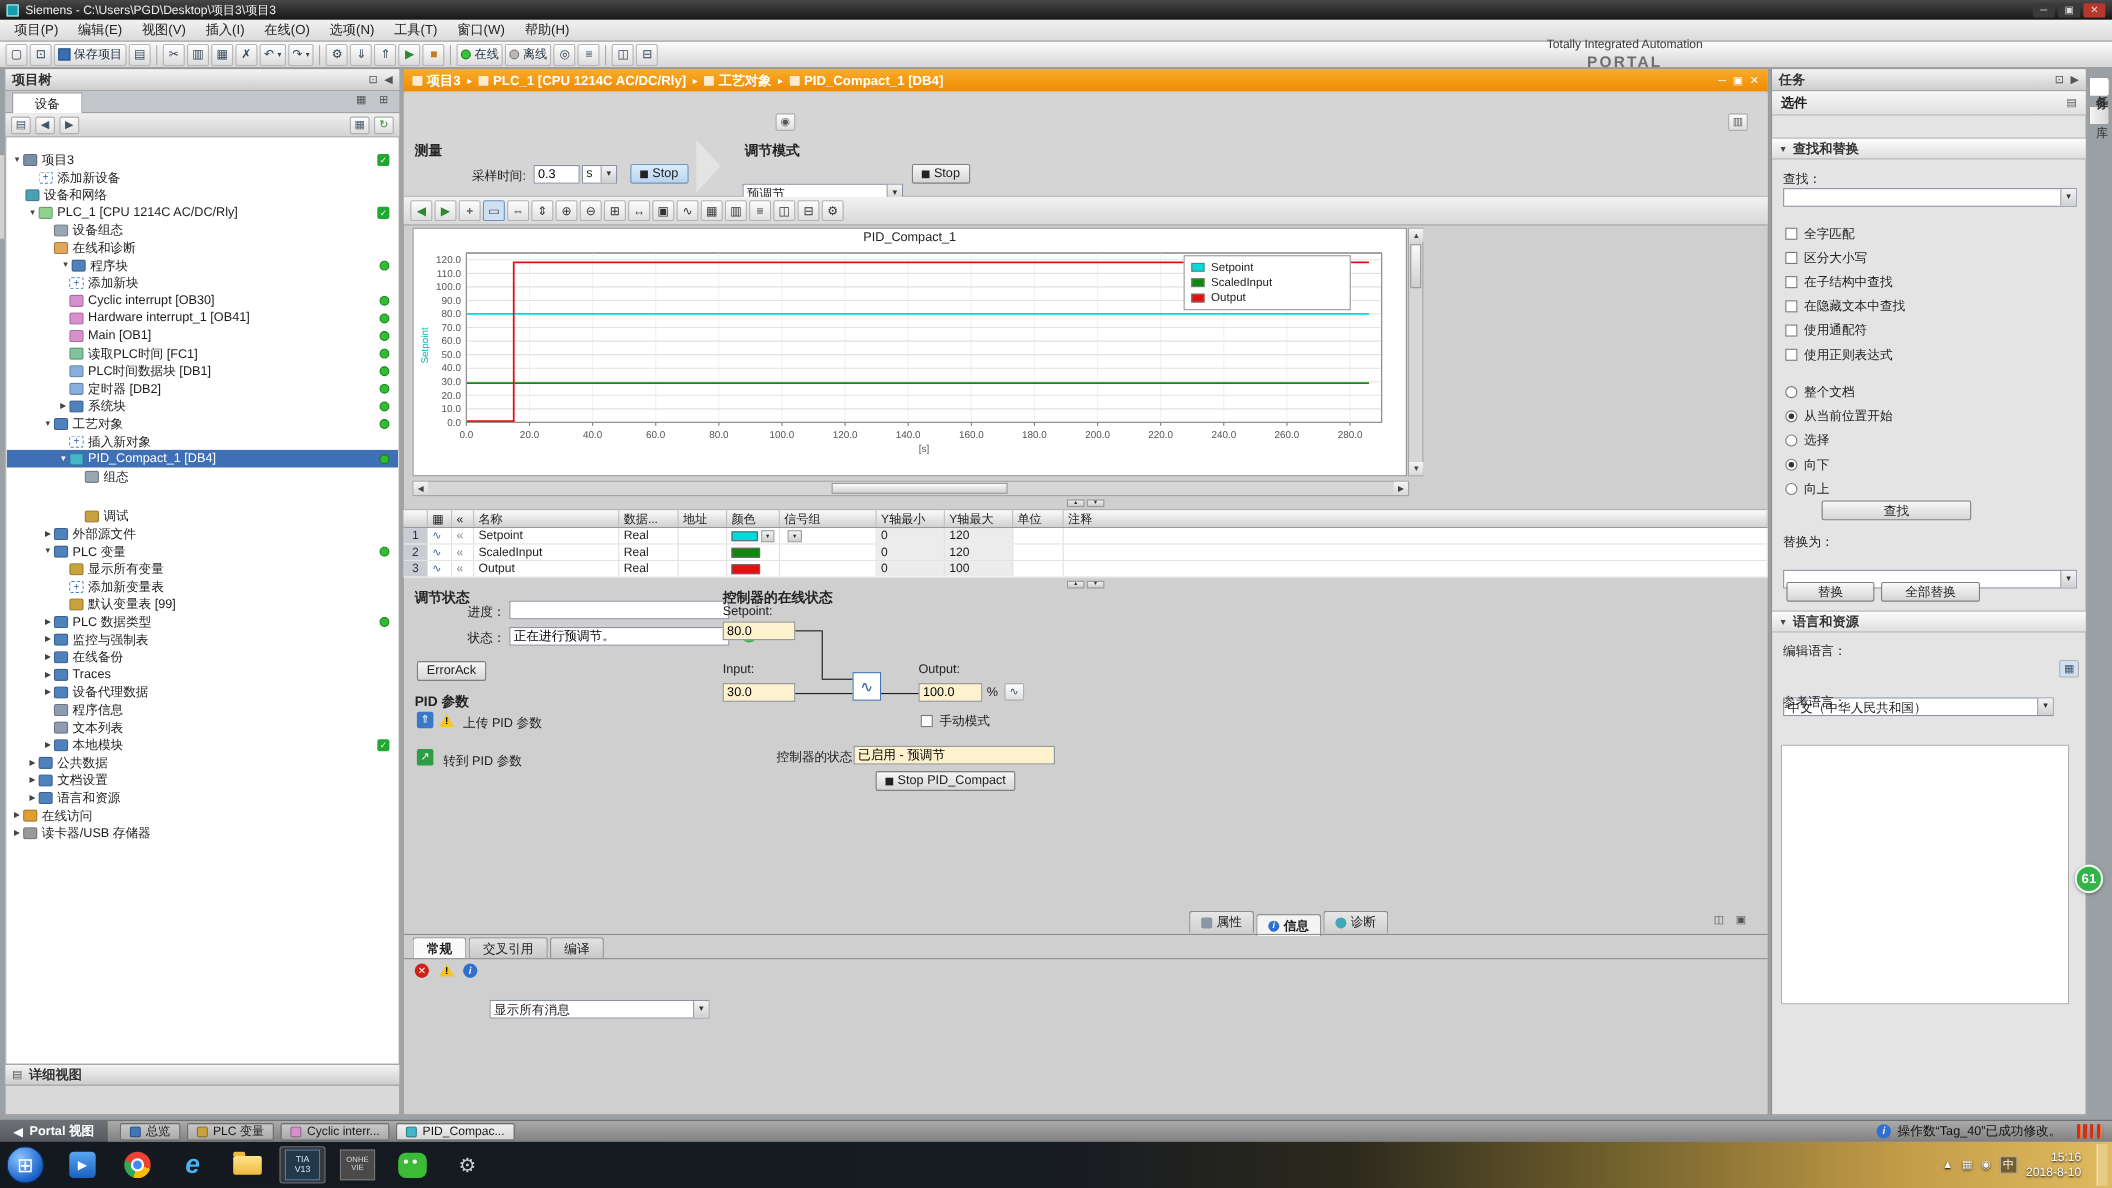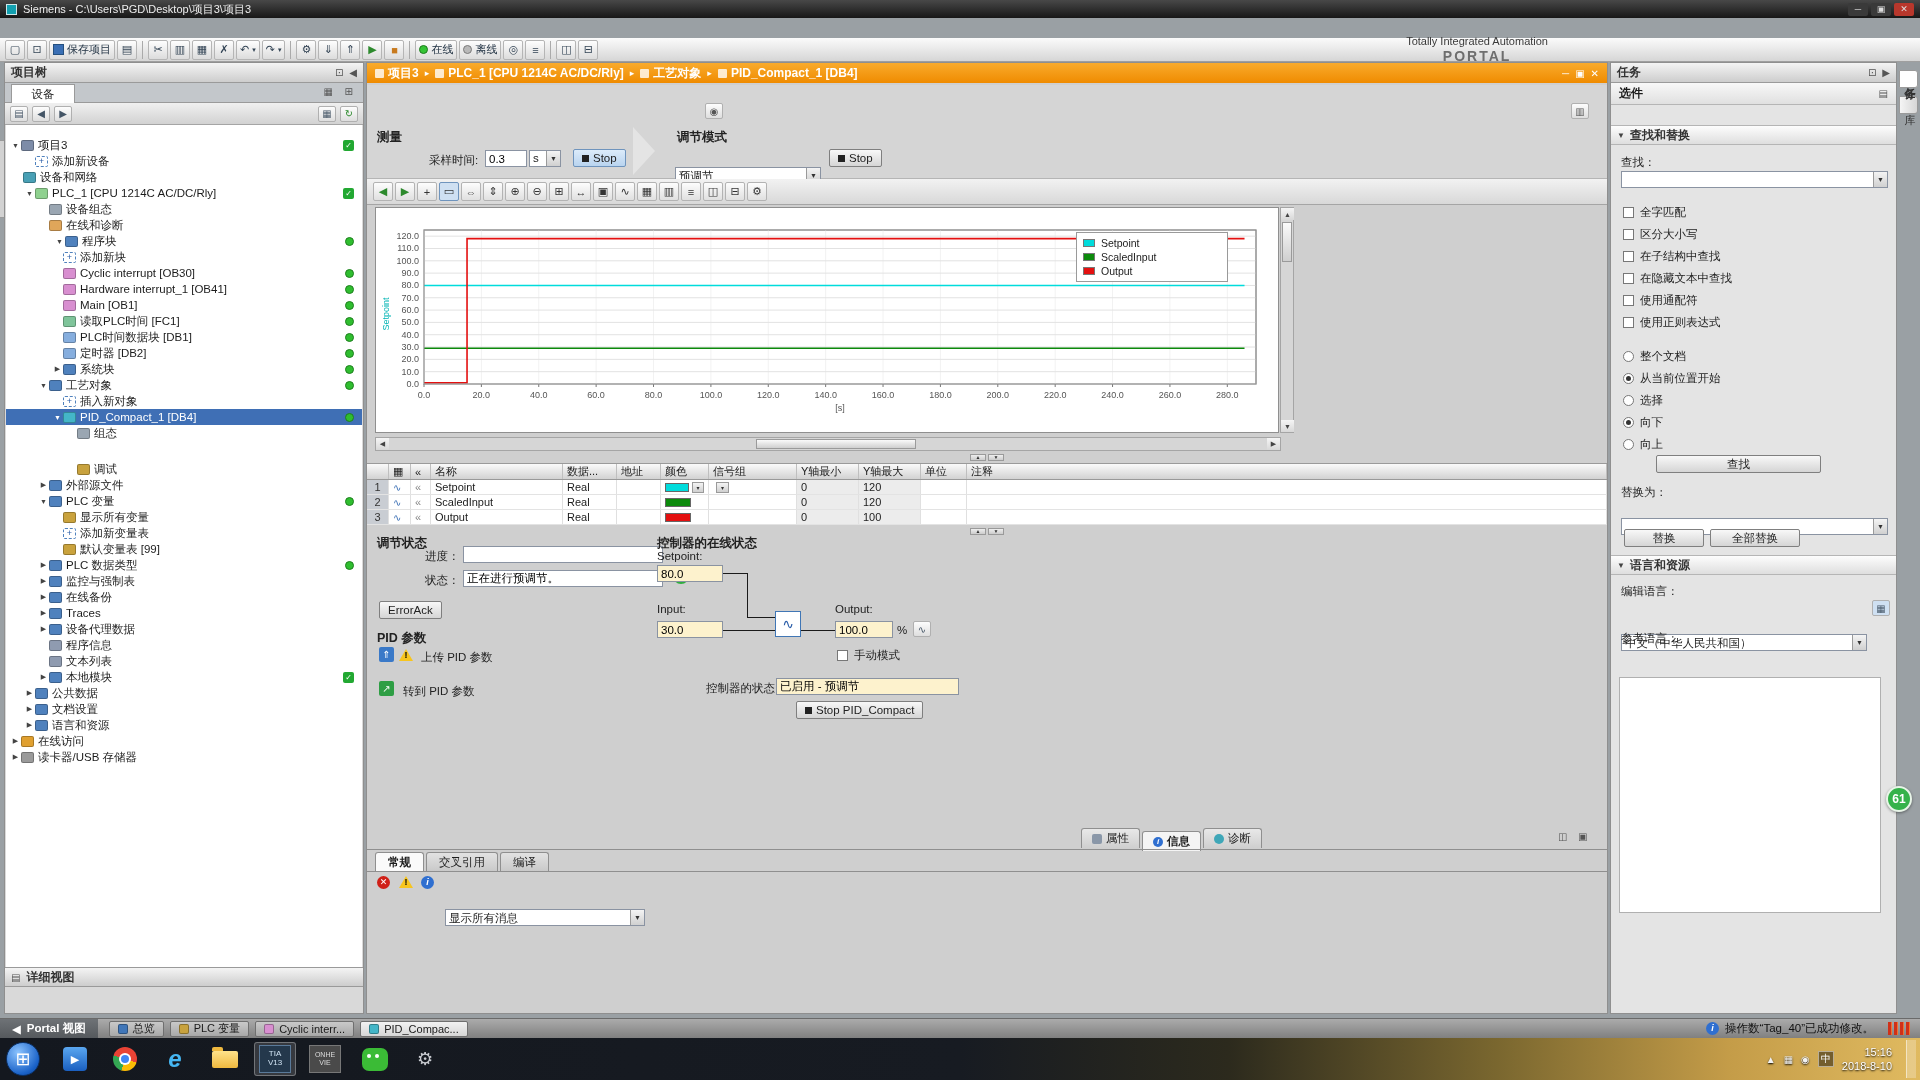--- a/index.html
+++ b/index.html
@@ -168,20 +168,31 @@
   <div class="titlebar">
     <span class="appico"></span>
     <span>Siemens  -  C:\Users\PGD\Desktop\项目3\项目3</span>
     <span class="wctl">
       <span class="wbtn">─</span>
       <span class="wbtn">▣</span>
       <span class="wbtn close">✕</span>
     </span>
   </div>
 
+  <div class="menubar" id="menubar-items">
+      <span class="menu-item">项目(P)</span>
+      <span class="menu-item">编辑(E)</span>
+      <span class="menu-item">视图(V)</span>
+      <span class="menu-item">插入(I)</span>
+      <span class="menu-item">在线(O)</span>
+      <span class="menu-item">选项(N)</span>
+      <span class="menu-item">工具(T)</span>
+      <span class="menu-item">窗口(W)</span>
+      <span class="menu-item">帮助(H)</span>
+    </div>
 
   <div class="toolbar">
     <span id="toolbar-items" style="display:flex;align-items:center;">
         <span class="tbtn">
           <span class="tglyph">▢</span>
         </span>
         <span class="tbtn">
           <span class="tglyph">⊡</span>
         </span>
         <span class="tbtn">
@@ -558,20 +569,21 @@
         <span class="ctb">∿</span>
         <span class="ctb">▦</span>
         <span class="ctb">▥</span>
         <span class="ctb">≡</span>
         <span class="ctb">◫</span>
         <span class="ctb">⊟</span>
         <span class="ctb">⚙</span>
       </div>
 
     <div class="chartbox">
+      <div class="chart-title">PID_Compact_1</div>
       <div class="yaxis-label">Setpoint</div>
       <svg id="trace-svg" width="902" height="206" style="position:absolute;left:0;top:16px;">
           <rect x="48" y="6" width="832" height="154" fill="#ffffff" stroke="#8f8f8f"></rect>
           <line x1="48" y1="6" x2="48" y2="160" stroke="#f2f2f2"></line>
           <line x1="105.37931034482759" y1="6" x2="105.37931034482759" y2="160" stroke="#f2f2f2"></line>
           <line x1="162.75862068965517" y1="6" x2="162.75862068965517" y2="160" stroke="#f2f2f2"></line>
           <line x1="220.13793103448276" y1="6" x2="220.13793103448276" y2="160" stroke="#f2f2f2"></line>
           <line x1="277.51724137931035" y1="6" x2="277.51724137931035" y2="160" stroke="#f2f2f2"></line>
           <line x1="334.89655172413796" y1="6" x2="334.89655172413796" y2="160" stroke="#f2f2f2"></line>
           <line x1="392.2758620689655" y1="6" x2="392.2758620689655" y2="160" stroke="#f2f2f2"></line>
@@ -896,21 +908,21 @@
           <span class="rb">
             <span class="rbdot"></span>
           </span>
           <span>向下</span>
         </label>
         <label class="chkrow" style="left: 12px; top: 374px;">
           <span class="rb"></span>
           <span>向上</span>
         </label>
       </div>
-    <div class="btn abs" style="left:45px;top:392px;width:165px;">
+    <div class="btn abs" style="left:45px;top:392px;width:136px;">
         <span>查找</span>
       </div>
     <div class="lab" style="left:10px;top:422px;">替换为：</div>
     <div class="combo abs" style="left:10px;top:438px;width:267px;">
       <span class="cval"></span>
       <span class="carr">▼</span>
     </div>
     <div class="btn abs" style="left:13px;top:466px;width:80px;">
         <span>替换</span>
       </div>

